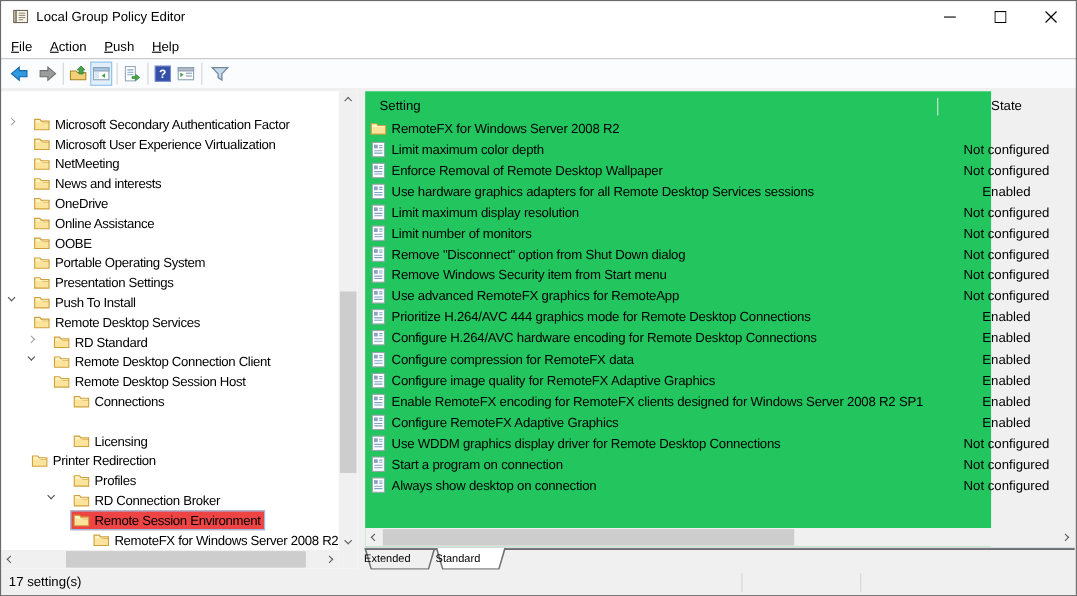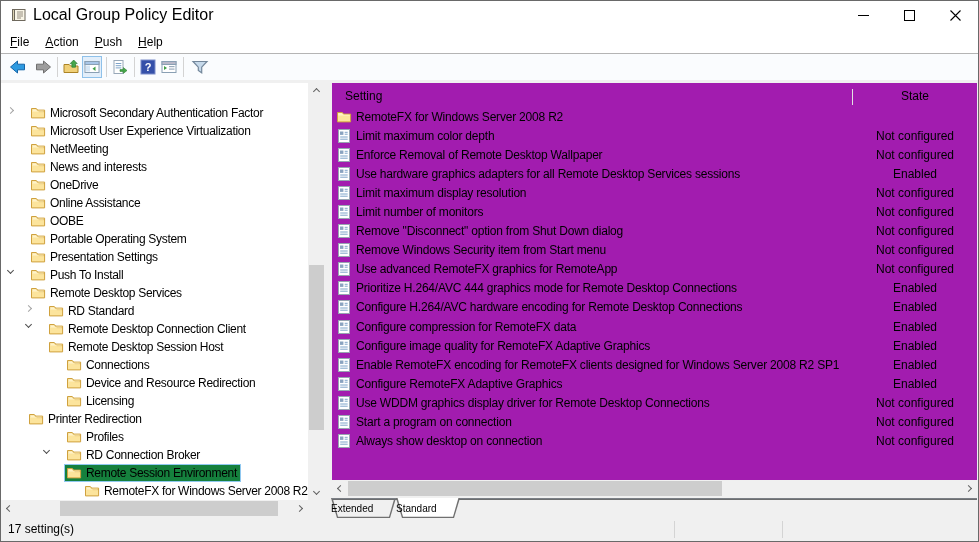--- a/index.html
+++ b/index.html
@@ -4,21 +4,21 @@
 <style>
   * { box-sizing: border-box; }
   html,body { margin:0; padding:0; width:979px; height:542px; overflow:hidden;
     font-family:"Liberation Sans",sans-serif; font-size:12px; color:#000; background:#fff; }
   #window { position:absolute; inset:0; }
   .abs { position:absolute; }
 
   
   #titlebar { left:0; top:0; width:979px; height:30px; background:#fff; }
   #app-icon { left:11px; top:7px; width:16px; height:16px; }
-  #window-title { left:33px; top:0; height:30px; line-height:30px; font-size:16px; }
+  #window-title { left:33px; top:0; height:30px; line-height:30px; font-size:12px; }
   .winbtn { top:0; width:46px; height:30px; display:flex; align-items:center; justify-content:center; }
   #btn-min { left:840px; } #btn-max { left:886px; } #btn-close { left:932px; }
 
   
   #menubar { left:0; top:30px; width:979px; height:24px; background:#fff;
     border-bottom:1px solid #b4b4b4; padding-left:2px; display:flex; align-items:center; }
   .menu-item { display:inline-block; padding:3px 8px; }
   .menu-item::first-letter { text-decoration:underline; }
 
   
@@ -34,40 +34,40 @@
 
   
   #tree-pane { left:1px; top:3px; width:324px; height:434px; background:#fff; }
   #tree-rows { position:absolute; left:0; top:1px; width:307px; height:416px; overflow:hidden; }
   .trow { display:flex; align-items:center; height:18px; white-space:nowrap; }
   .arr { width:16px; height:16px; flex:none; margin-right:9px; position:relative; }
   .arr i { position:absolute; left:5px; top:5px; width:5px; height:5px; border-style:solid; border-width:0; }
   .arr.collapsed i { border-top:1.3px solid #a3a3a3; border-right:1.3px solid #a3a3a3; transform:rotate(45deg); }
   .arr.expanded i { border-bottom:1.4px solid #4d4d4d; border-right:1.4px solid #4d4d4d; transform:rotate(45deg); top:3px; }
   .selwrap { display:flex; align-items:center; height:18px; padding:0 3px 0 1px; border:1px solid transparent;margin-top:40px; }
-  .selwrap.selected { background:#15803d; border-color:#90c8f0; }
+  .selwrap.selected { background:#ef4444; border-color:#90c8f0; }
   .ticon { width:16px; height:16px; flex:none; margin-right:4px; }
   .tlbl { white-space:nowrap; letter-spacing:-0.3px; }
 
   
   .sb { background:#f0f0f0; }
   .sbthumb { position:absolute; background:#cdcdcd; }
   .sbarrow { position:absolute; width:17px; height:17px; }
   .chev { position:absolute; left:6px; top:6px; width:5px; height:5px;
     border-top:1.4px solid #606060; border-right:1.4px solid #606060; }
   .chev.up { transform:rotate(-45deg); } .chev.down { transform:rotate(135deg); }
   .chev.left { transform:rotate(-135deg); } .chev.right { transform:rotate(45deg); }
   #tree-vscroll { left:307px; top:0; width:17px; height:417px; }
   #tree-vthumb { left:1px; top:182px; width:15px; height:165px; }
   #tree-hscroll { left:0; top:417px; width:307px; height:17px; }
   #tree-hthumb { left:59px; top:1px; width:218px; height:15px; }
   #tree-corner { left:307px; top:417px; width:17px; height:17px; background:#f0f0f0; }
 
   
-  #right-pane { left:332px; top:3px; width:645px; height:414px; background:#a21caf; }
+  #right-pane { left:332px; top:3px; width:569px; height:414px; background:#22c55e; }
   #list-header { position:absolute; left:0; top:3px; width:645px; height:21px; }
   #col-setting { position:absolute; left:13px; top:0; line-height:21px; }
   #col-sep { position:absolute; left:520px; top:3px; width:1px; height:16px; background:#e2e2e2; }
   #col-state { position:absolute; left:521px; top:0; width:124px; line-height:21px; text-align:center; }
   #list-rows { position:absolute; left:0; top:24px; width:645px; }
   .lrow { display:flex; align-items:center; height:19.1px; white-space:nowrap; }
   .licon { width:16px; height:16px; flex:none; margin-left:4px; }
   .llbl { margin-left:4px; flex:1; overflow:hidden; letter-spacing:-0.2px; }
   .lstate { width:124px; flex:none; text-align:center; }
   #list-hscroll { left:0; top:397px; width:645px; height:17px; }
@@ -386,28 +386,20 @@
         <path d="M1.5 5.1 h6.1 l1.3 1.5 h5.7" fill="none" stroke="#cfa13e" stroke-width="0.8"></path>
         <path d="M2.3 4.2 h3.6 l1.3 1.6 h6.5 V6.4 h-11.4 Z" fill="#fff3c9" stroke="none"></path>
       </svg>
       <span class="tlbl">Connections</span>
     </span>
   </div>
           <div class="trow" style="padding-left: 38px;">
     <span class="arr">
               <i></i>
             </span>
-    <span class="selwrap">
-      <svg class="ticon" viewBox="0 0 16 16">
-        <path d="M1.5 3.5 h4.8 l1.3 1.6 h7 V12.9 h-13.1 Z" fill="#fce49c" stroke="#cfa13e"></path>
-        <path d="M1.5 5.1 h6.1 l1.3 1.5 h5.7" fill="none" stroke="#cfa13e" stroke-width="0.8"></path>
-        <path d="M2.3 4.2 h3.6 l1.3 1.6 h6.5 V6.4 h-11.4 Z" fill="#fff3c9" stroke="none"></path>
-      </svg>
-      <span class="tlbl">Device and Resource Redirection</span>
-    </span>
   </div>
           <div class="trow" style="padding-left: 38px;">
     <span class="arr">
               <i></i>
             </span>
     <span class="selwrap">
       <svg class="ticon" viewBox="0 0 16 16">
         <path d="M1.5 3.5 h4.8 l1.3 1.6 h7 V12.9 h-13.1 Z" fill="#fce49c" stroke="#cfa13e"></path>
         <path d="M1.5 5.1 h6.1 l1.3 1.5 h5.7" fill="none" stroke="#cfa13e" stroke-width="0.8"></path>
         <path d="M2.3 4.2 h3.6 l1.3 1.6 h6.5 V6.4 h-11.4 Z" fill="#fff3c9" stroke="none"></path>

